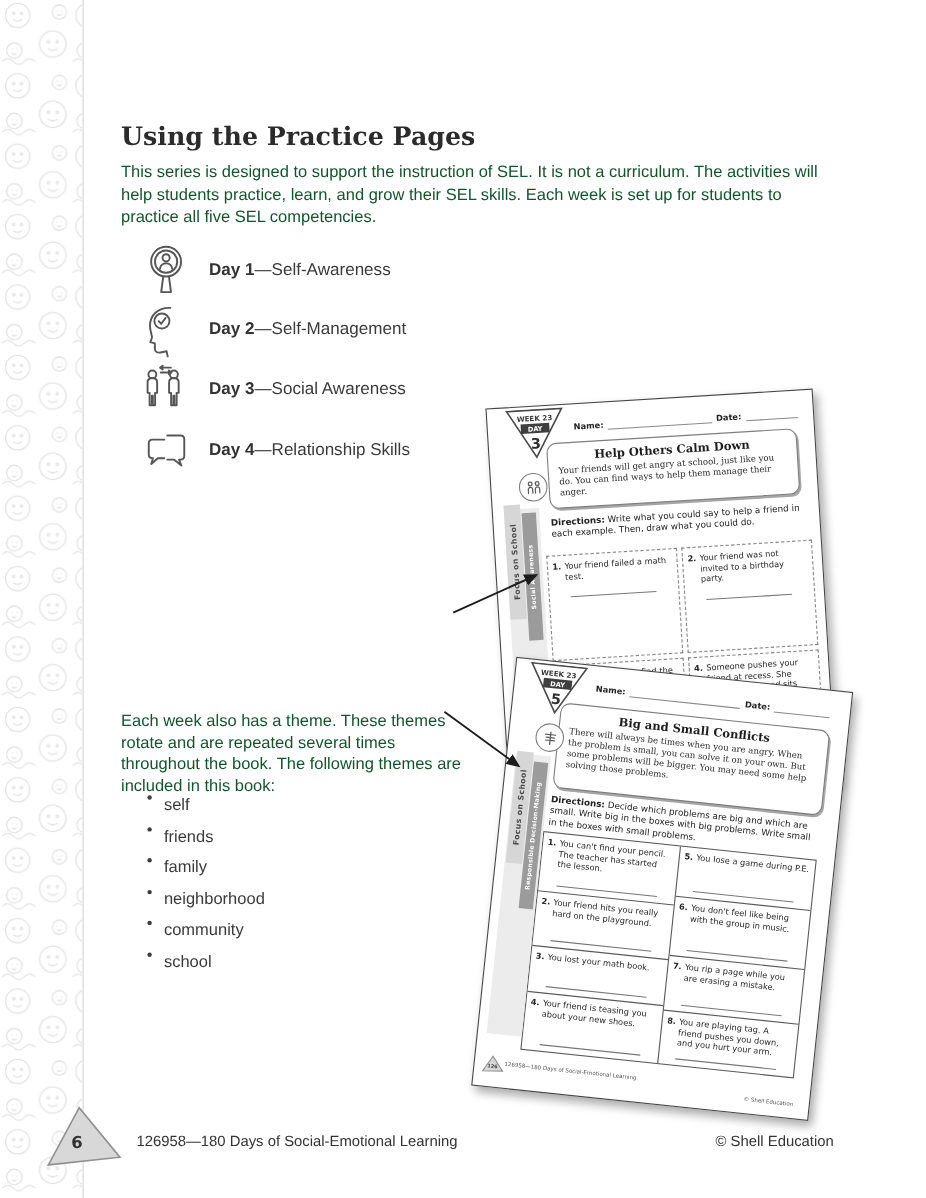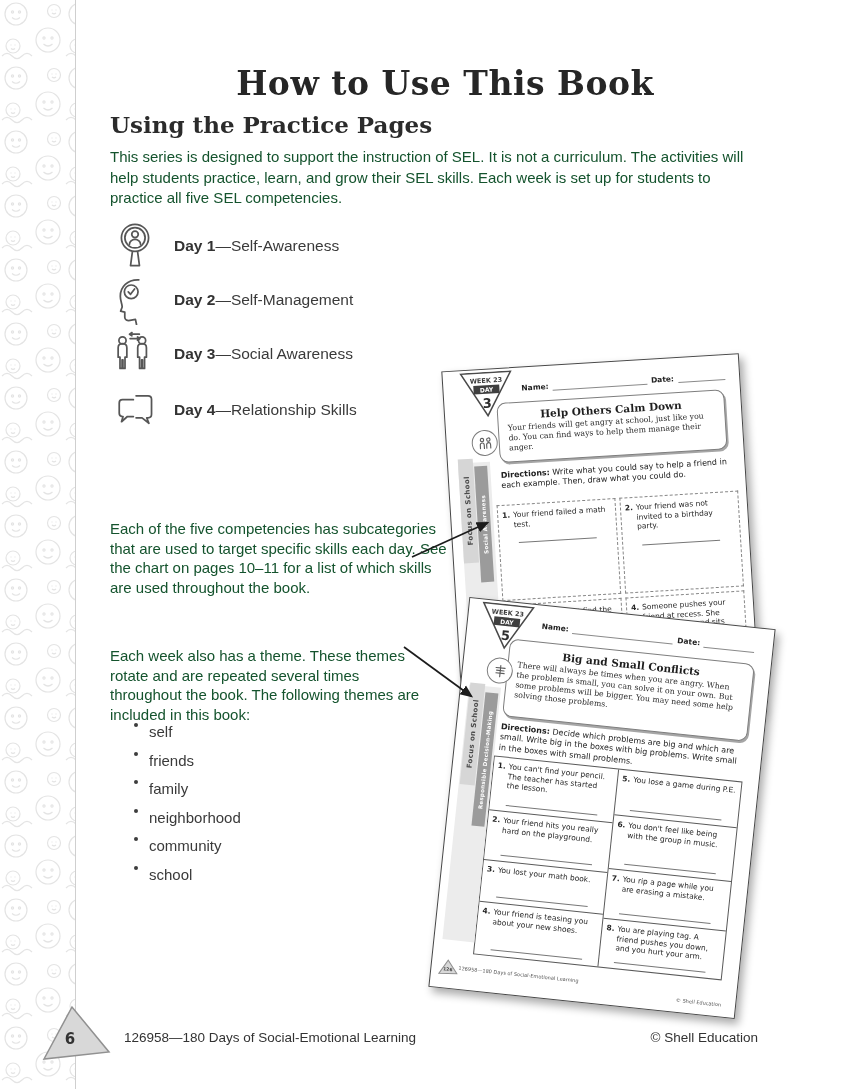--- a/index.html
+++ b/index.html
@@ -14,21 +14,21 @@
       font-family:"DejaVu Serif","Liberation Serif",serif;font-weight:800;font-size:33px;color:#262626;letter-spacing:.5px;}
   .section-heading{position:absolute;left:110px;top:111px;width:500px;
       font-family:"DejaVu Serif","Liberation Serif",serif;font-weight:800;font-size:23px;color:#2b2b2b;}
   .para{position:absolute;font-size:15px;line-height:20.5px;color:#14532d;}
   #intro{left:110px;top:147px;width:652px;}
   #para-sub{left:110px;top:519px;width:344px;line-height:19.5px;}
   #para-themes{left:110px;top:646px;width:314px;line-height:19.5px;}
   #para-online{left:110px;top:896px;width:286px;}
 
   
-  .day-row{position:absolute;left:112px;display:flex;align-items:center;height:52px;}
+  .day-row{position:absolute;left:128px;display:flex;align-items:center;height:52px;}
   .day-icon{width:46px;height:50px;margin-right:16px;flex:0 0 46px;}
   .day-icon svg{stroke:#565656;fill:none;stroke-width:1.6;stroke-linecap:round;stroke-linejoin:round;}
   .day-text{font-size:15.5px;color:#3a3a3a;}
   .day-text b{font-weight:700;color:#333;}
 
   
   #themes-list{position:absolute;left:134px;top:723px;list-style:none;margin:0;padding:0;}
   #themes-list li{display:flex;margin-bottom:9.5px;font-size:15px;height:19px;}
   .bullet{width:4px;height:4px;border-radius:50%;background:#3d3d3d;margin-right:11px;flex:0 0 4px;}
 
@@ -119,21 +119,20 @@
             <circle cx="13" cy="46" r="7"></circle>
             <path d="M10.5,45 h1 M14.5,45 h1 M11,48.5 q2,1.8 4,0"></path>
           </g>
         </pattern>
       </defs>
       <rect width="75" height="1089" fill="#ffffff"></rect>
       <rect width="75" height="1089" fill="url(#doodles)"></rect>
     </svg>
   </div>
 
-  <div class="page-title">How to Use This Book</div>
   <div class="section-heading">Using the Practice Pages</div>
   <div class="para" id="intro">This series is designed to support the instruction of SEL.  It is not a curriculum.  The activities will help students practice, learn, and grow their SEL skills.  Each week is set up for students to practice all five SEL competencies.</div>
 
   <div class="day-row" style="top:220px">
     <span class="day-icon">
       <svg viewBox="0 0 40 46" width="46" height="50">
         <circle cx="20" cy="15.5" r="12.5"></circle>
           <circle cx="20" cy="15.5" r="9.3"></circle>
         <circle cx="20" cy="12.3" r="3"></circle>
           <path d="M14.9,21.4 a5.1,4.5 0 0 1 10.2,0"></path>
@@ -164,21 +163,20 @@
   </div>
   <div class="day-row" style="top:384px">
     <span class="day-icon">
       <svg viewBox="0 0 40 46" width="46" height="50">
         <path d="M18.5,13.5 H8.5 Q5.5,13.5 5.5,16.5 V26 Q5.5,29 8.5,29 H9 L7.6,33.8 L13,29 H18.5"></path>
         <path d="M21,10 H32 Q35.2,10 35.2,13.2 V27 Q35.2,30.2 32,30.2 H30.8 L32.8,35.2 L26.5,30.2 H21"></path>
       </svg></span>
     <span class="day-text"><b>Day 4</b><span>—Relationship Skills</span></span>
   </div>
 
-  <div class="para" id="para-sub">Each of the five competencies has subcategories that are used to target specific skills each day.  See the chart on pages 10–11 for a list of which skills are used throughout the book.</div>
   <div class="para" id="para-themes">Each week also has a theme.  These themes rotate and are repeated several times throughout the book.  The following themes are included in this book:</div>
 
   <ul id="themes-list">
     <li>
         <span class="bullet"></span>
         <span>self</span>
       </li>
     <li>
         <span class="bullet"></span>
         <span>friends</span>

